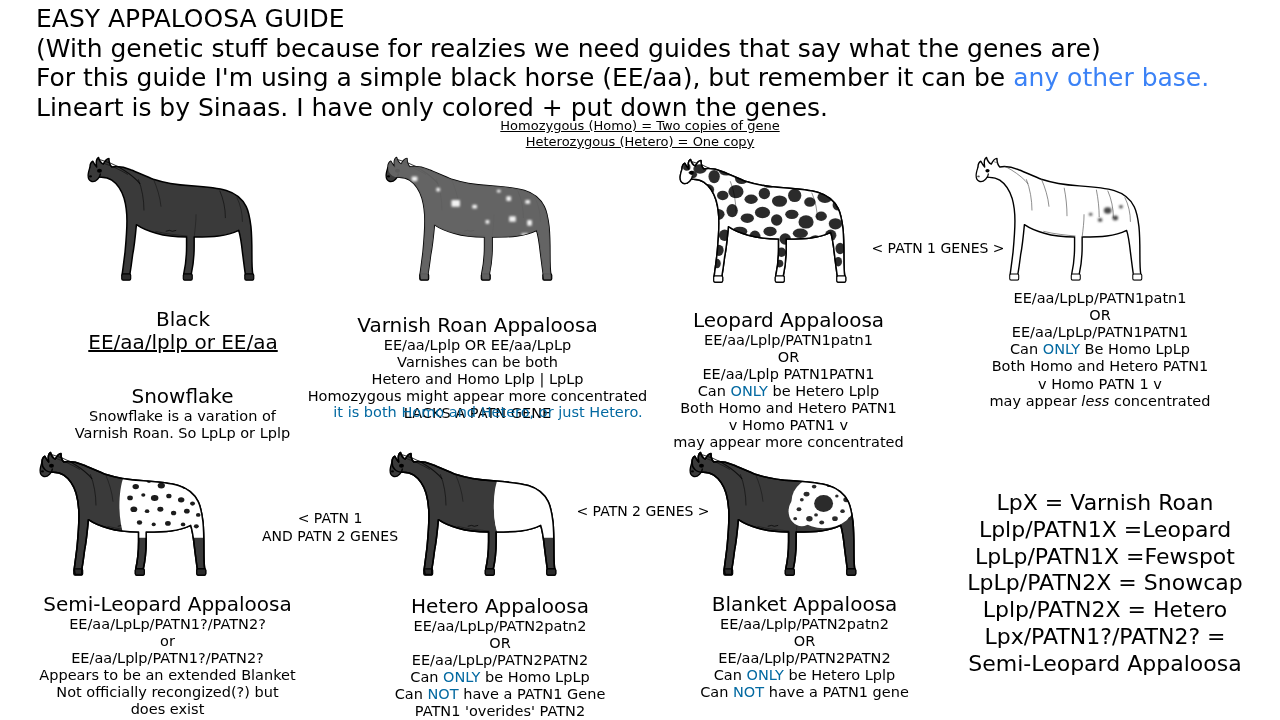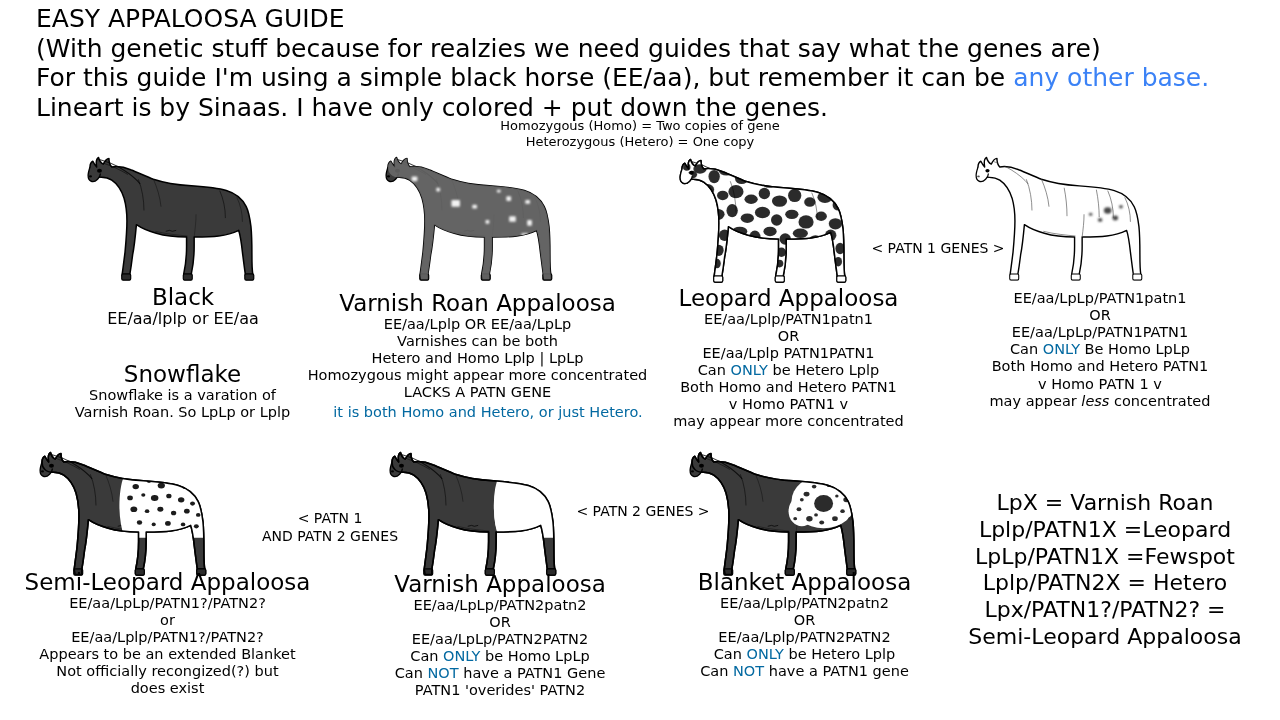--- a/index.html
+++ b/index.html
@@ -33,37 +33,40 @@
   .blue { color: #0369a1; }
   .ital { font-style: italic; }
 
   #homo-note {
     position: absolute;
     left: 0; top: 118px;
     width: 1280px;
     text-align: center;
     font-size: 13px;
     line-height: 1.22;
+    text-decoration: underline;
   }
 
   
   .horse-fig { position: absolute; }
   .horse-fig svg { display: block; }
 
   
   .caption { position: absolute; text-align: center; }
   .cap-title {
-    font-size: 23px;
+    font-size: 20px;
     line-height: 1.08;
     white-space: nowrap;
+    margin-top: 24px;
   }
   .cap-sub {
-    font-size: 16px;
+    font-size: 20px;
     line-height: 1.1;
     white-space: nowrap;
+    text-decoration: underline;
   }
   .cap-body {
     font-size: 14px;
     line-height: 1.18;
     white-space: nowrap;
   }
   .cap-body.lg { font-size: 14.5px; }
 
   .gene-arrow {
     position: absolute;
@@ -480,21 +483,21 @@
   <div class="cap-title">Semi-Leopard Appaloosa</div>
   <div class="cap-body lg">EE/aa/LpLp/PATN1?/PATN2?</div>
   <div class="cap-body lg">or</div>
   <div class="cap-body lg">EE/aa/Lplp/PATN1?/PATN2?</div>
   <div class="cap-body lg">Appears to be an extended Blanket</div>
   <div class="cap-body lg">Not officially recongized(?) but</div>
   <div class="cap-body lg">does exist</div>
 </div>
 
 <div class="caption" style="left:355px; top:572px; width:290px;">
-  <div class="cap-title">Varnish Appaloosa</div>
+  <div class="cap-title">Hetero Appaloosa</div>
   <div class="cap-body lg">EE/aa/LpLp/PATN2patn2</div>
   <div class="cap-body lg">OR</div>
   <div class="cap-body lg">EE/aa/LpLp/PATN2PATN2</div>
   <div class="cap-body lg"><span>Can </span><span class="blue">ONLY</span><span> be Homo LpLp</span></div>
   <div class="cap-body lg"><span>Can </span><span class="blue">NOT</span><span> have a PATN1 Gene</span></div>
   <div class="cap-body lg">PATN1 'overides' PATN2</div>
 </div>
 
 <div class="caption" style="left:663px; top:570px; width:283px;">
   <div class="cap-title">Blanket Appaloosa</div>
@@ -502,16 +505,17 @@
   <div class="cap-body lg">OR</div>
   <div class="cap-body lg">EE/aa/Lplp/PATN2PATN2</div>
   <div class="cap-body lg"><span>Can </span><span class="blue">ONLY</span><span> be Hetero Lplp</span></div>
   <div class="cap-body lg"><span>Can </span><span class="blue">NOT</span><span> have a PATN1 gene</span></div>
 </div>
 
 <div class="tldr" style="left:940px; top:490px; width:330px;">
   <div>LpX = Varnish Roan</div>
   <div>Lplp/PATN1X =Leopard</div>
   <div>LpLp/PATN1X =Fewspot</div>
+  <div>LpLp/PATN2X = Snowcap</div>
   <div>Lplp/PATN2X = Hetero</div>
   <div>Lpx/PATN1?/PATN2? =</div>
   <div>Semi-Leopard Appaloosa</div>
 </div>
 
 </body></html>

